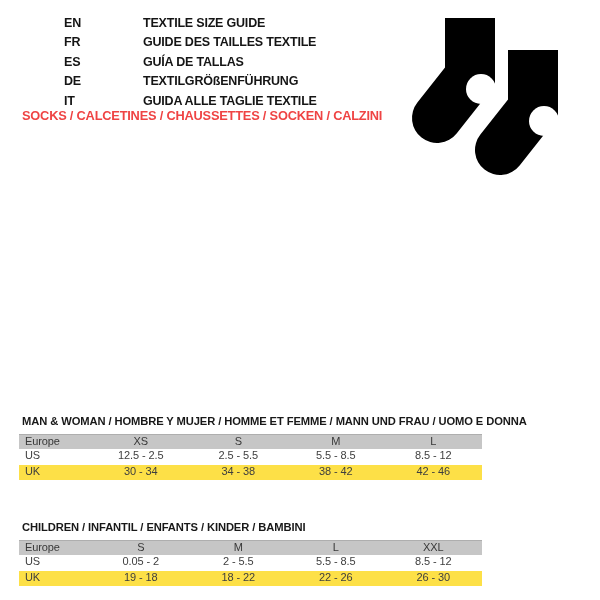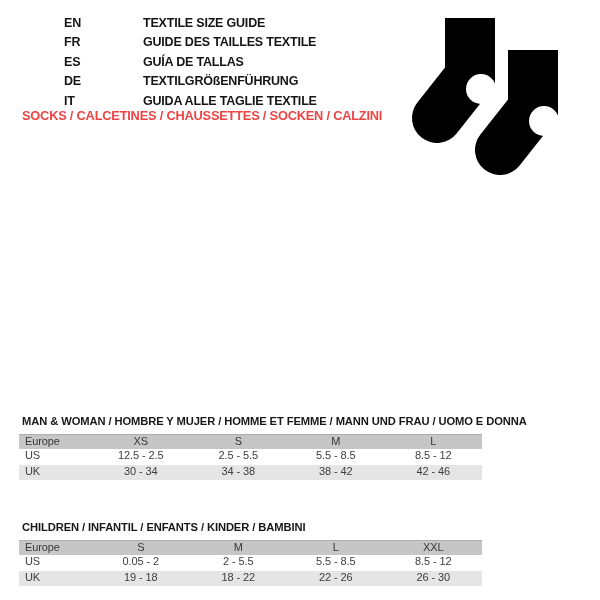--- a/index.html
+++ b/index.html
@@ -26,21 +26,21 @@
   
   .size-table { position:absolute; left:19px; width:463px; }
   .tbl-title {
     margin:8px 0 7px 3px; font-size:11.2px; font-weight:bold;
     letter-spacing:-0.1px; color:#181818; white-space:nowrap;
   }
   .trow { display:flex; align-items:flex-start; height:15.5px; font-size:11px;
           color:#3e3e3e; letter-spacing:-0.1px; }
   .trow.thead { height:14px; background:#c6c6c6; border-top:1px solid #aeaeae;
                 color:#383838; }
-  .trow.alt { background:#e5e5e5; }
+  .trow.alt { background:#fde047; }
   .c0 { width:73px; padding-left:6px; box-sizing:border-box; text-align:left; }
   .c  { flex:1; text-align:center; }
 </style>
 </head>
 <body>
 
 <div id="canvas">
 
   <div class="lang-block">
     <div class="lang-row">

